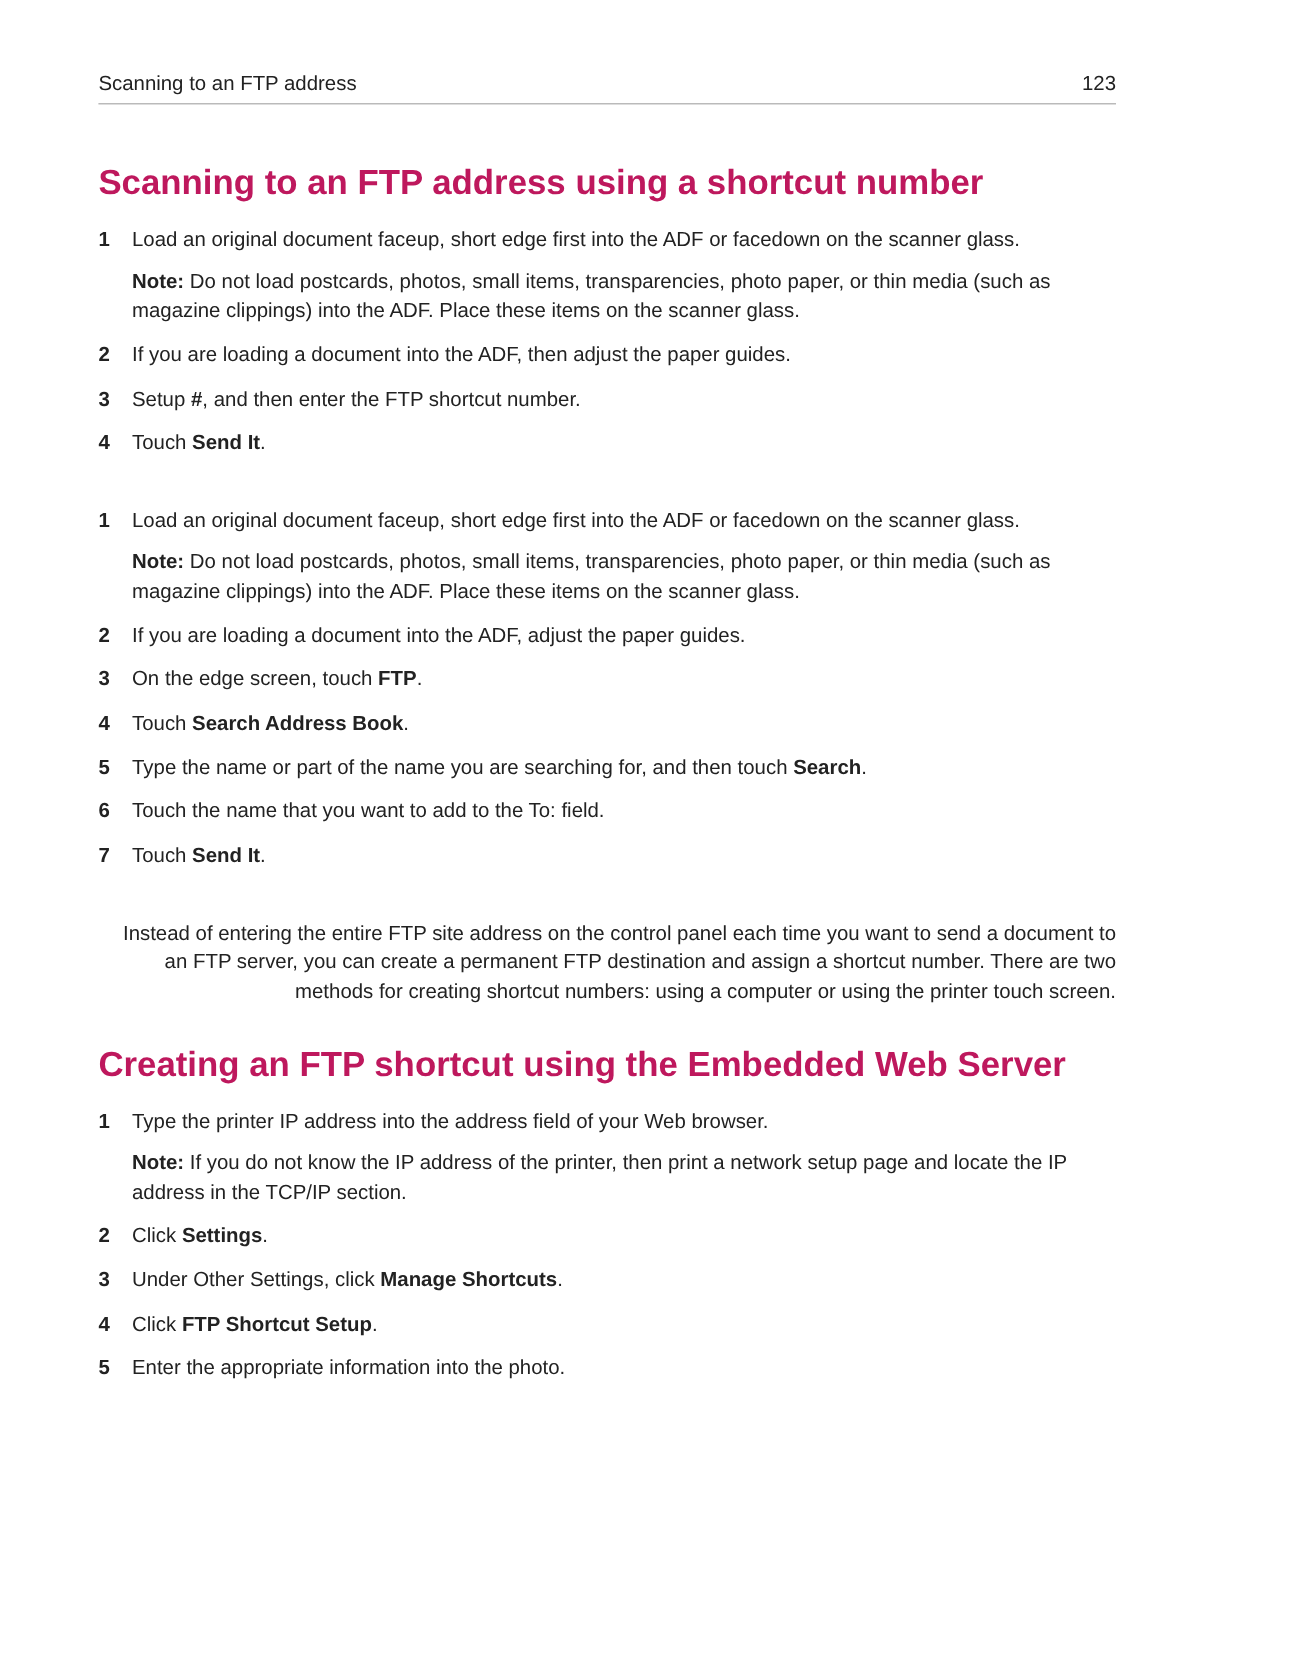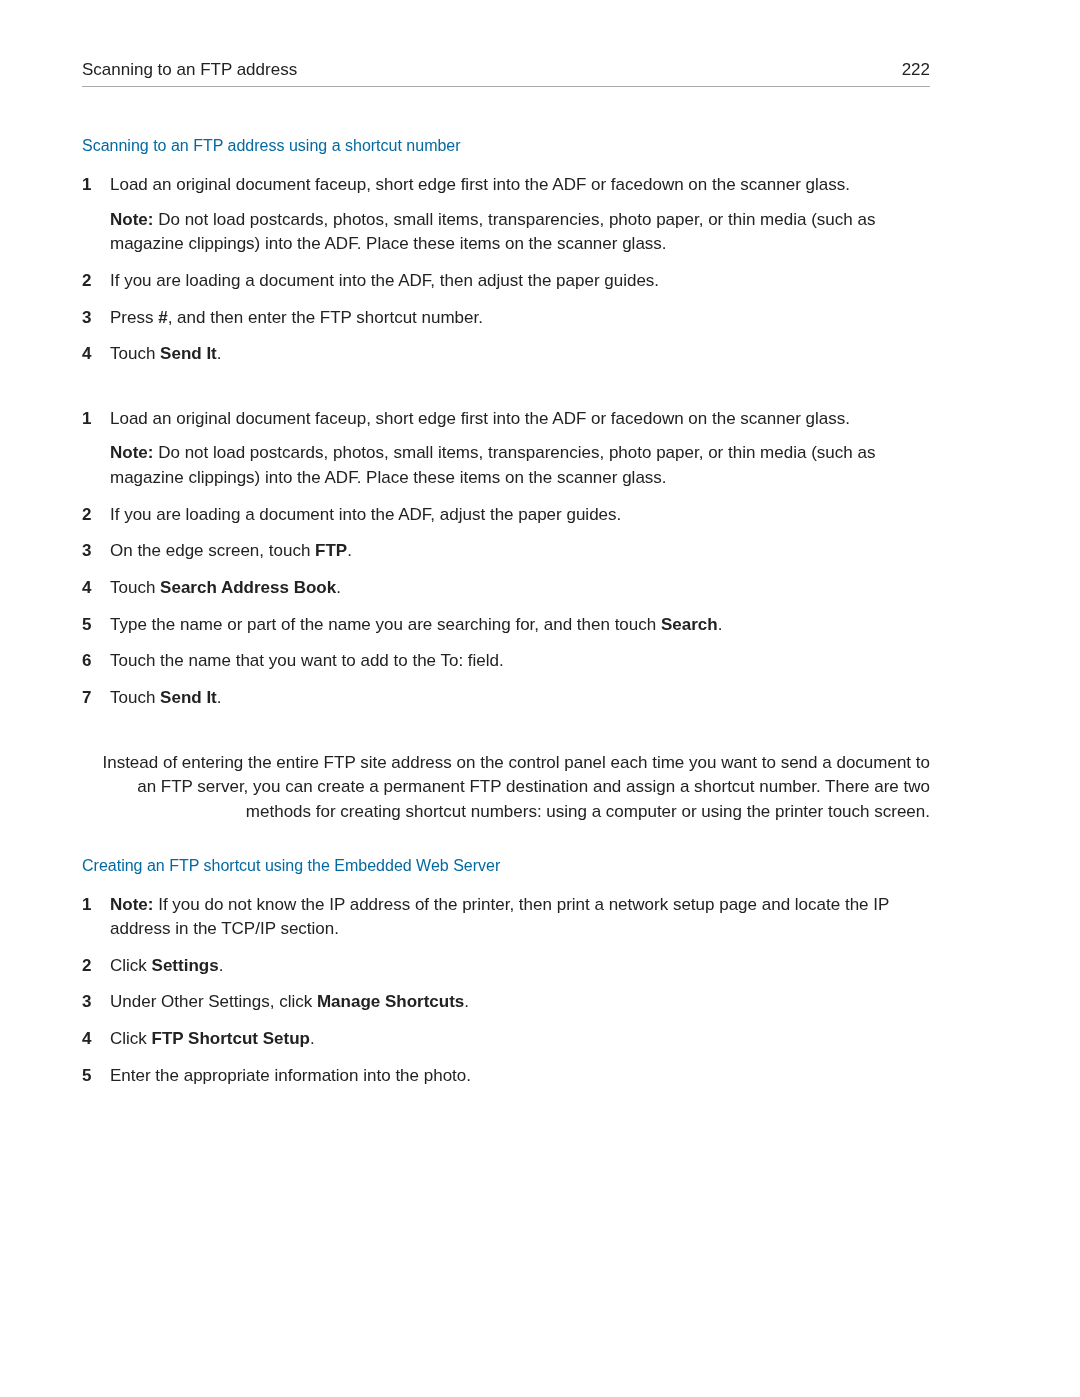--- a/index.html
+++ b/index.html
@@ -19,24 +19,24 @@
     display: flex;
     justify-content: space-between;
     align-items: baseline;
     font-size: 17px;
     color: #222;
     border-bottom: 1px solid #aaa;
     padding-bottom: 6px;
     margin-bottom: 50px;
   }
   h2.section {
-    font-size: 16px;
-    font-weight: normal;
+    font-size: 29px;
+    font-weight: bold;
     margin: 0 0 18px 0;
-    color: #0369a1;
+    color: #be185d;
   }
   h1.big {
     font-size: 34px;
     font-weight: bold;
     margin: 48px 0 18px 0;
     color: #111;
   }
   p.intro {
     font-size: 17px;
     line-height: 1.45;
@@ -73,34 +73,34 @@
   }
   .b { font-weight: bold; }
 </style>
 </head>
 <body>
 
 <div class="page">
 
   <div class="header-line">
     <span>Scanning to an FTP address</span>
-    <span>222</span>
+    <span>123</span>
   </div>
 
   <h2 class="section">Scanning to an FTP address using a shortcut number</h2>
   <ol class="steps">
     <li>
       <span>Load an original document faceup, short edge first into the ADF or facedown on the scanner glass.</span>
       <div class="note">
         <span class="note-label">Note:</span><span> Do not load postcards, photos, small items, transparencies, photo paper, or thin media (such as magazine clippings) into the ADF. Place these items on the scanner glass.</span>
       </div>
     </li>
     <li><span>If you are loading a document into the ADF, then adjust the paper guides.</span></li>
     <li>
-      <span>Press </span><span class="b">#</span><span>, and then enter the FTP shortcut number.</span>
+      <span>Setup </span><span class="b">#</span><span>, and then enter the FTP shortcut number.</span>
     </li>
     <li>
       <span>Touch </span><span class="b">Send It</span><span>.</span>
     </li>
   </ol>
 
   <ol class="steps">
     <li>
       <span>Load an original document faceup, short edge first into the ADF or facedown on the scanner glass.</span>
       <div class="note">
@@ -121,20 +121,21 @@
     <li>
       <span>Touch </span><span class="b">Send It</span><span>.</span>
     </li>
   </ol>
 
   <p class="intro">Instead of entering the entire FTP site address on the control panel each time you want to send a document to an FTP server, you can create a permanent FTP destination and assign a shortcut number. There are two methods for creating shortcut numbers: using a computer or using the printer touch screen.</p>
 
   <h2 class="section">Creating an FTP shortcut using the Embedded Web Server</h2>
   <ol class="steps">
     <li>
+      <span>Type the printer IP address into the address field of your Web browser.</span>
       <div class="note">
         <span class="note-label">Note:</span><span> If you do not know the IP address of the printer, then print a network setup page and locate the IP address in the TCP/IP section.</span>
       </div>
     </li>
     <li>
       <span>Click </span><span class="b">Settings</span><span>.</span>
     </li>
     <li>
       <span>Under Other Settings, click </span><span class="b">Manage Shortcuts</span><span>.</span>
     </li>

